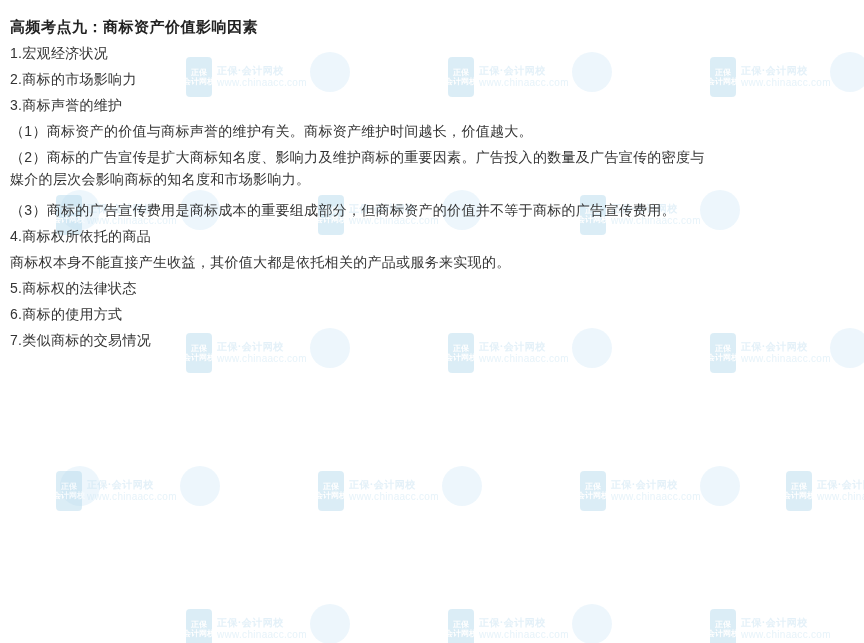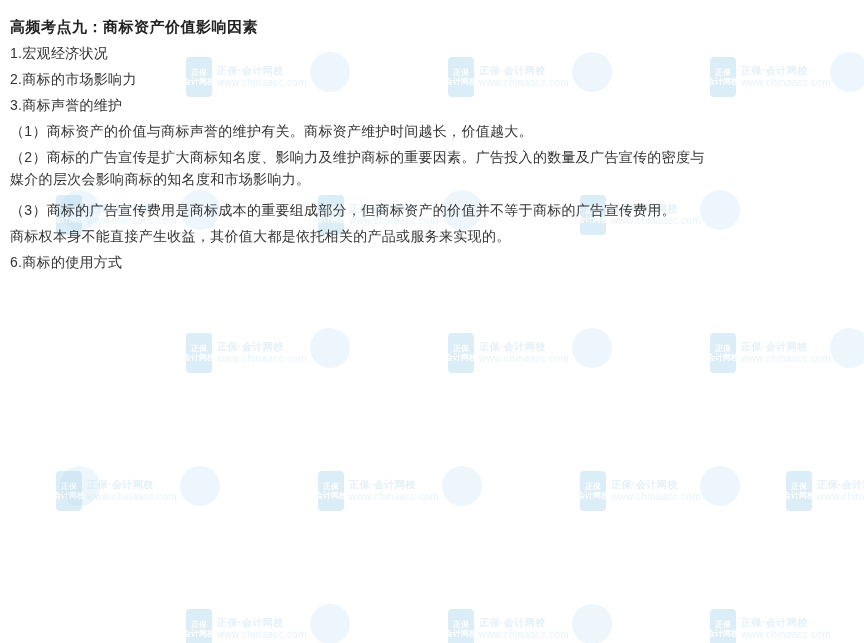--- a/index.html
+++ b/index.html
@@ -317,23 +317,32 @@
   </div>
 
   <div class="block">
     <p class="para indent">（2）商标的广告宣传是扩大商标知名度、影响力及维护商标的重要因素。广告投入的数量及广告宣传的密度与媒介的层次会影响商标的知名度和市场影响力。</p>
   </div>
 
   <div class="block tight">
     <p class="para indent">（3）商标的广告宣传费用是商标成本的重要组成部分，但商标资产的价值并不等于商标的广告宣传费用。</p>
   </div>
 
+  <div class="block">
+    <p class="para">4.商标权所依托的商品</p>
+  </div>
 
   <div class="block">
     <p class="para">商标权本身不能直接产生收益，其价值大都是依托相关的产品或服务来实现的。</p>
   </div>
 
+  <div class="block">
+    <p class="para">5.商标权的法律状态</p>
+  </div>
 
   <div class="block">
     <p class="para">6.商标的使用方式</p>
   </div>
 
+  <div class="block">
+    <p class="para">7.类似商标的交易情况</p>
+  </div>
 </div>
 
 </body></html>

